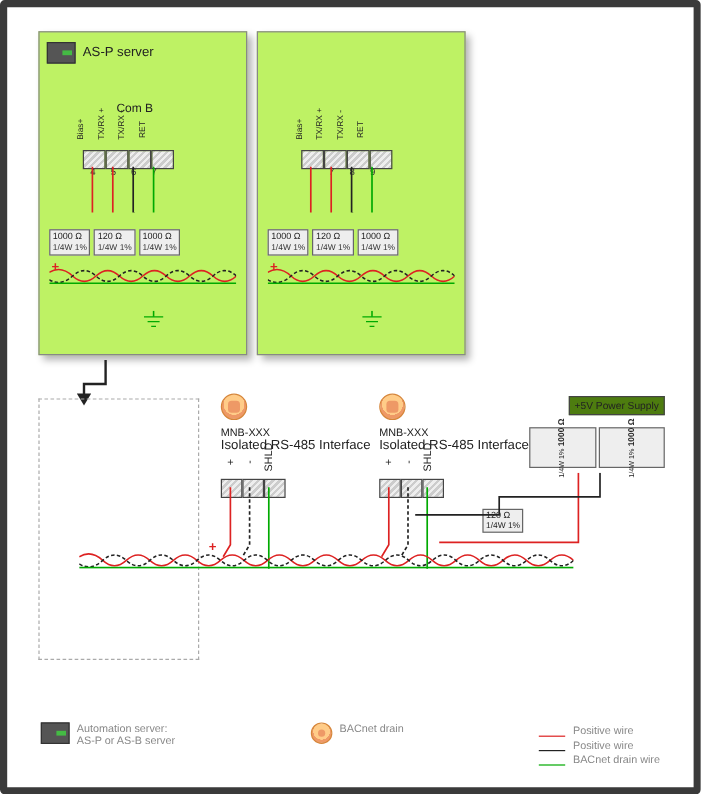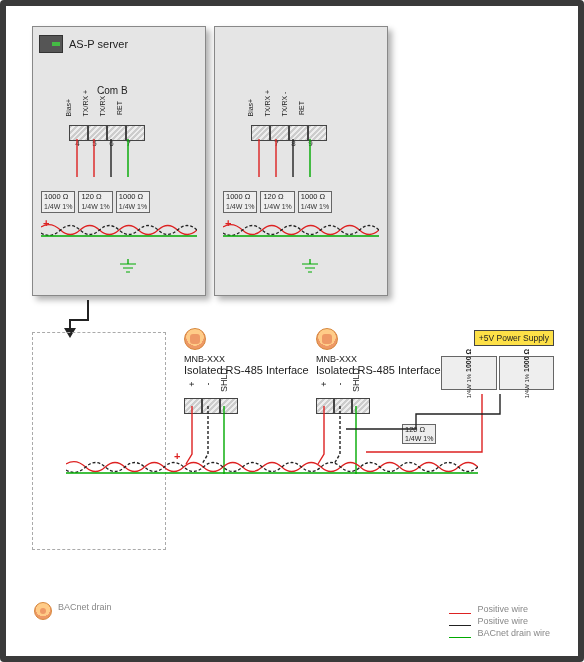--- a/index.html
+++ b/index.html
@@ -1,17 +1,17 @@
 <!DOCTYPE html>
 <html><head>
 <meta charset="utf-8">
 <style>
   html,body{margin:0;padding:0;font-family:Arial,Helvetica,sans-serif;font-size:10px;background:#fff;color:#222;}
   .frame{box-sizing:border-box;width:584px;height:662px;border:6px solid #3a3a3a;border-radius:4px;position:relative;background:#fff;overflow:hidden;}
-  .server-box{position:absolute;top:20px;width:172px;height:268px;border:1px solid #888;background:#e5e5e5;box-shadow:4px 4px 6px rgba(0,0,0,0.3);}
+  .server-box{position:absolute;top:20px;width:172px;height:268px;border:1px solid #888;background:#bef264;box-shadow:4px 4px 6px rgba(0,0,0,0.3);}
   .server-asp{left:26px;}
   .server-asb{left:208px;}
   .srv-head{display:flex;align-items:center;gap:6px;padding:8px 6px 2px 6px;}
   .srv-icon{width:22px;height:16px;background:#555;border:1px solid #333;display:inline-flex;align-items:center;justify-content:flex-end;}
   .srv-icon::after{content:"";width:8px;height:4px;background:#4b4;margin-right:2px;}
   .srv-label{font-size:11px;line-height:12px;}
   .comb{position:absolute;top:58px;left:64px;font-size:10px;}
   .term-row{position:absolute;top:98px;left:36px;display:flex;}
   .term{width:17px;height:14px;border:1px solid #444;background:repeating-linear-gradient(135deg,#ccc 0 2px,#eee 2px 4px);margin-right:0;}
   .term-num{position:absolute;top:112px;left:36px;display:flex;}
@@ -32,21 +32,21 @@
   .bac1{left:178px;}
   .bac2{left:310px;}
   .bac-icon{width:20px;height:20px;border-radius:50%;border:1px solid #d6863a;background:radial-gradient(circle at 50% 40%,#fc8 0 55%,#e96 56%);display:inline-block;position:relative;}
   .bac-icon::after{content:"";position:absolute;inset:5px;background:#e96;border-radius:3px;}
   .bac-title{font-size:9px;margin-top:2px;}
   .bac-sub{font-size:11px;color:#222;}
   .bac-terms{margin-top:6px;display:flex;}
   .bac-terms .term{width:16px;height:14px;}
   .bac-sign{display:flex;font-size:9px;}
   .bac-sign span{width:16px;text-align:center;transform:rotate(-90deg);height:16px;line-height:16px;}
-  .psu{position:absolute;top:324px;right:24px;border:1px solid #444;background:#fde047;padding:2px 4px;font-size:8.5px;}
+  .psu{position:absolute;top:324px;right:24px;border:1px solid #444;background:#4d7c0f;padding:2px 4px;font-size:8.5px;}
   .psu-res-row{position:absolute;top:350px;right:24px;display:flex;gap:2px;}
   .psu-res{border:1px solid #666;background:#eee;font-size:7px;padding:0 2px;height:32px;display:flex;align-items:center;}
   .psu-res span{transform:rotate(-90deg);display:block;white-space:nowrap;}
   .psu-res small{font-size:6px;}
   .line-res{position:absolute;top:418px;left:396px;border:1px solid #666;background:#eee;font-size:7.5px;padding:0 2px;line-height:9px;}
   .line-res small{display:block;font-size:7px;}
   .bus2-plus{position:absolute;top:444px;left:168px;color:#d22;font-size:11px;font-weight:bold;}
   .lower-twist{position:absolute;top:454px;left:60px;right:100px;height:14px;}
   .legend{position:absolute;bottom:18px;left:28px;right:28px;display:flex;align-items:flex-start;justify-content:space-between;color:#888;font-size:9px;}
   .legend-col{display:flex;align-items:flex-start;gap:6px;}
@@ -235,20 +235,25 @@
   <div class="lower-twist">
     <svg viewBox="0 0 420 14" preserveAspectRatio="none" width="100%" height="100%">
       <path d="M0 4 Q10 -2 20 7 T40 7 T60 7 T80 7 T100 7 T120 7 T140 7 T160 7 T180 7 T200 7 T220 7 T240 7 T260 7 T280 7 T300 7 T320 7 T340 7 T360 7 T380 7 T400 7 T420 7" stroke="#d22" stroke-width="1.3" fill="none"></path>
       <path d="M0 10 Q10 16 20 7 T40 7 T60 7 T80 7 T100 7 T120 7 T140 7 T160 7 T180 7 T200 7 T220 7 T240 7 T260 7 T280 7 T300 7 T320 7 T340 7 T360 7 T380 7 T400 7 T420 7" stroke="#222" stroke-width="1.3" fill="none" stroke-dasharray="3 2"></path>
       <line x1="0" y1="13" x2="420" y2="13" stroke="#0a0" stroke-width="1.3"></line>
     </svg>
   </div>
 
   <div class="legend">
     <div class="legend-col">
+      <span class="srv-icon"></span>
+      <span style="white-space:pre-line">Automation server:
+AS-P or AS-B server</span>
+    </div>
+    <div class="legend-col">
       <span class="bac-icon" style="width:16px;height:16px;"></span>
       <span>BACnet drain</span>
     </div>
     <div class="legend-lines">
       <div>
           <span class="legend-swatch sw-red"></span>
           <span>Positive wire</span>
         </div>
       <div>
           <span class="legend-swatch sw-black"></span>

